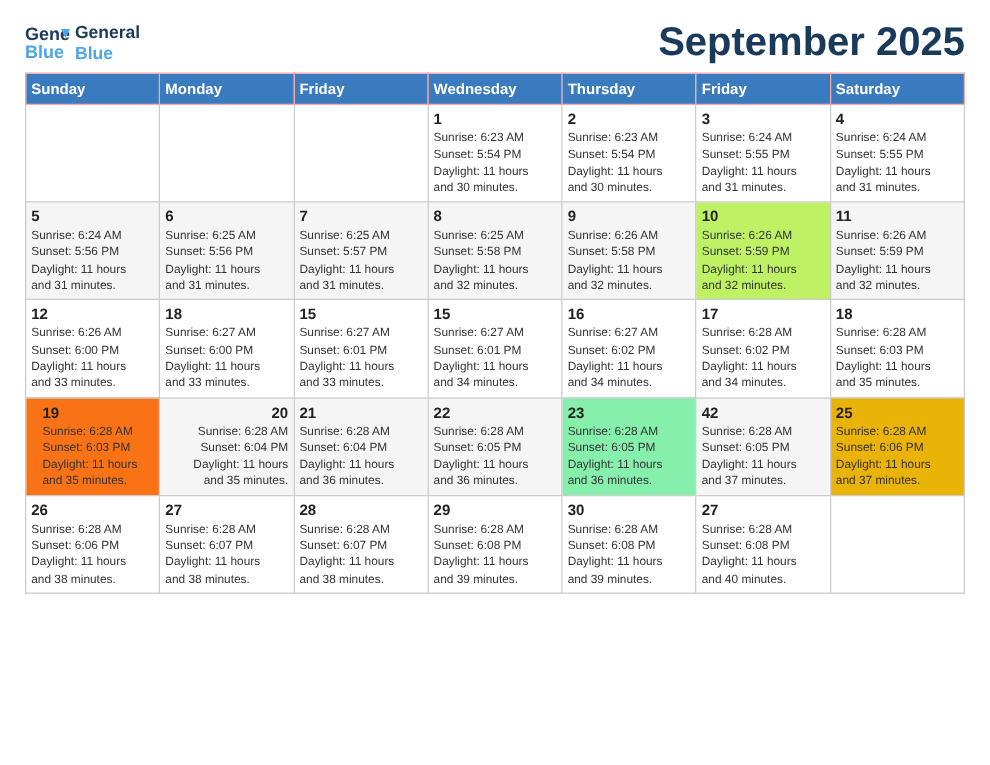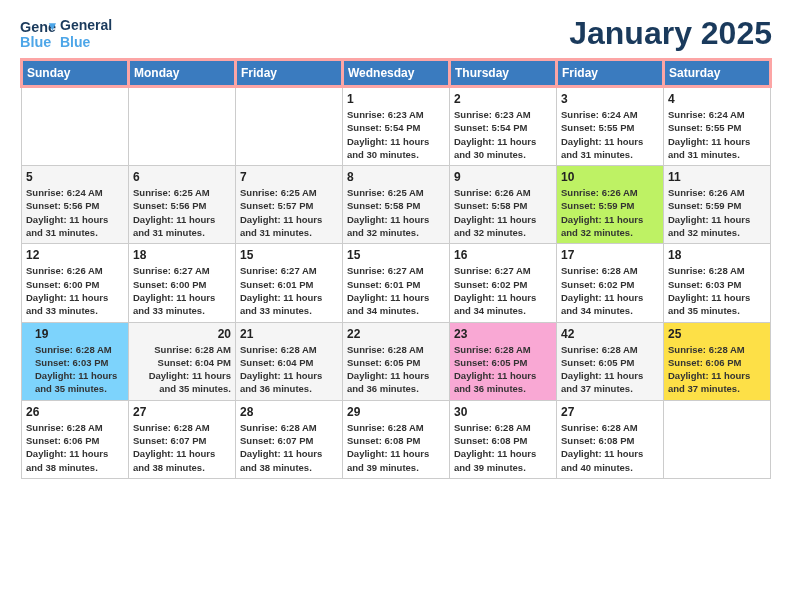--- a/index.html
+++ b/index.html
@@ -48,21 +48,21 @@
       border-collapse: collapse;
       margin-top: 6px;
     }
     .calendar th {
       background-color: #3a7bbf;
       color: #fff;
       font-size: 12px;
       font-weight: bold;
       padding: 5px 4px;
       text-align: left;
-      border: 3px solid #fca5a5;
+      border: 1px solid #fca5a5;
     }
     .calendar td {
       border: 1px solid #ccc;
       vertical-align: top;
       padding: 4px 4px;
       width: calc(100% / 7);
       background: #fff;
       min-height: 80px;
     }
     .calendar tr:nth-child(even) td {
@@ -71,21 +71,20 @@
     .day-number {
       font-size: 12px;
       font-weight: bold;
       color: #222;
       margin-bottom: 2px;
     }
     .day-info {
       font-size: 9.5px;
       color: #333;
       line-height: 1.4;
-      font-weight: bold;
     }
     .empty-cell {
       background: #fff !important;
     }
   </style>
 </head>
 <body>
 
 <div class="page">
   <div class="header">
@@ -94,21 +93,21 @@
         <text y="18" font-size="16" font-weight="bold" fill="#1a3a5c">General</text>
         <text y="34" font-size="16" font-weight="bold" fill="#4da6e8">Blue</text>
         <polygon points="32,8 40,8 36,16" fill="#4da6e8"></polygon>
       </svg>
       <div>
         <div style="font-size:14px;font-weight:bold;color:#1a3a5c;line-height:1.2;">General</div>
         <div style="font-size:14px;font-weight:bold;color:#4da6e8;line-height:1.2;">Blue</div>
       </div>
     </div>
     <div class="title-block">
-      <div class="main-title">January 2025</div>
+      <div class="main-title">September 2025</div>
     </div>
   </div>
 
   <table class="calendar">
     <thead>
       <tr id="weekday-header">
           <th>Sunday</th>
           <th>Monday</th>
           <th>Friday</th>
           <th>Wednesday</th>
@@ -247,21 +246,21 @@
           </td>
           <td>
             <div class="day-number">18</div>
             <div class="day-info" style="white-space: pre-line;">Sunrise: 6:28 AM
 Sunset: 6:03 PM
 Daylight: 11 hours
 and 35 minutes.</div>
           </td>
         </tr>
         <tr style="background: rgb(245, 245, 245);">
-          <td style="background: #7dd3fc; padding-left: 13px;">
+          <td style="background: #f97316; padding-left: 13px;">
             <div class="day-number">19</div>
             <div class="day-info" style="white-space: pre-line;">Sunrise: 6:28 AM
 Sunset: 6:03 PM
 Daylight: 11 hours
 and 35 minutes.</div>
           </td>
           <td style="background: rgb(245, 245, 245); text-align: right;">
             <div class="day-number">20</div>
             <div class="day-info" style="white-space: pre-line;">Sunrise: 6:28 AM
 Sunset: 6:04 PM
@@ -275,35 +274,35 @@
 Daylight: 11 hours
 and 36 minutes.</div>
           </td>
           <td style="background: rgb(245, 245, 245);">
             <div class="day-number">22</div>
             <div class="day-info" style="white-space: pre-line;">Sunrise: 6:28 AM
 Sunset: 6:05 PM
 Daylight: 11 hours
 and 36 minutes.</div>
           </td>
-          <td style="background: #f9a8d4;">
+          <td style="background: #86efac;">
             <div class="day-number">23</div>
             <div class="day-info" style="white-space: pre-line;">Sunrise: 6:28 AM
 Sunset: 6:05 PM
 Daylight: 11 hours
 and 36 minutes.</div>
           </td>
           <td style="background: rgb(245, 245, 245);">
             <div class="day-number">42</div>
             <div class="day-info" style="white-space: pre-line;">Sunrise: 6:28 AM
 Sunset: 6:05 PM
 Daylight: 11 hours
 and 37 minutes.</div>
           </td>
-          <td style="background: #fde047;">
+          <td style="background: #eab308;">
             <div class="day-number">25</div>
             <div class="day-info" style="white-space: pre-line;">Sunrise: 6:28 AM
 Sunset: 6:06 PM
 Daylight: 11 hours
 and 37 minutes.</div>
           </td>
         </tr>
         <tr>
           <td>
             <div class="day-number">26</div>

